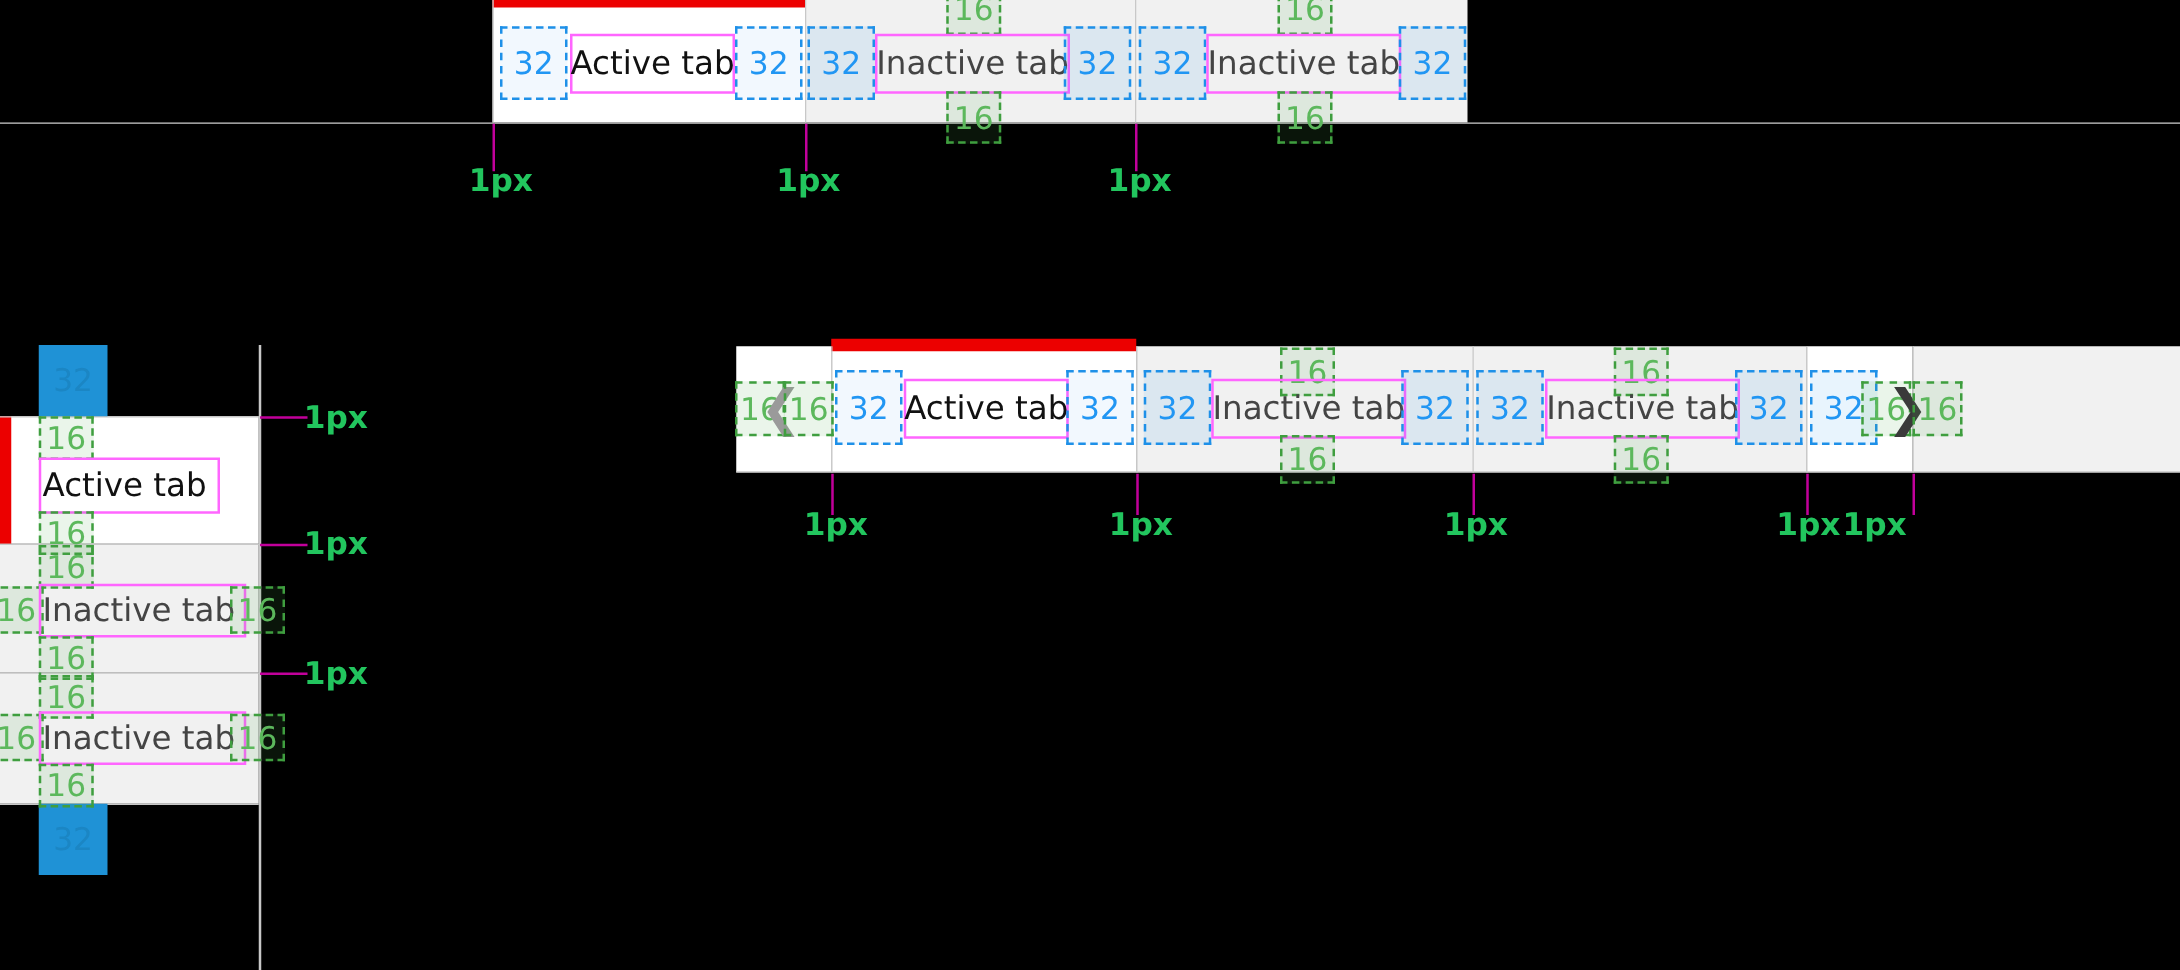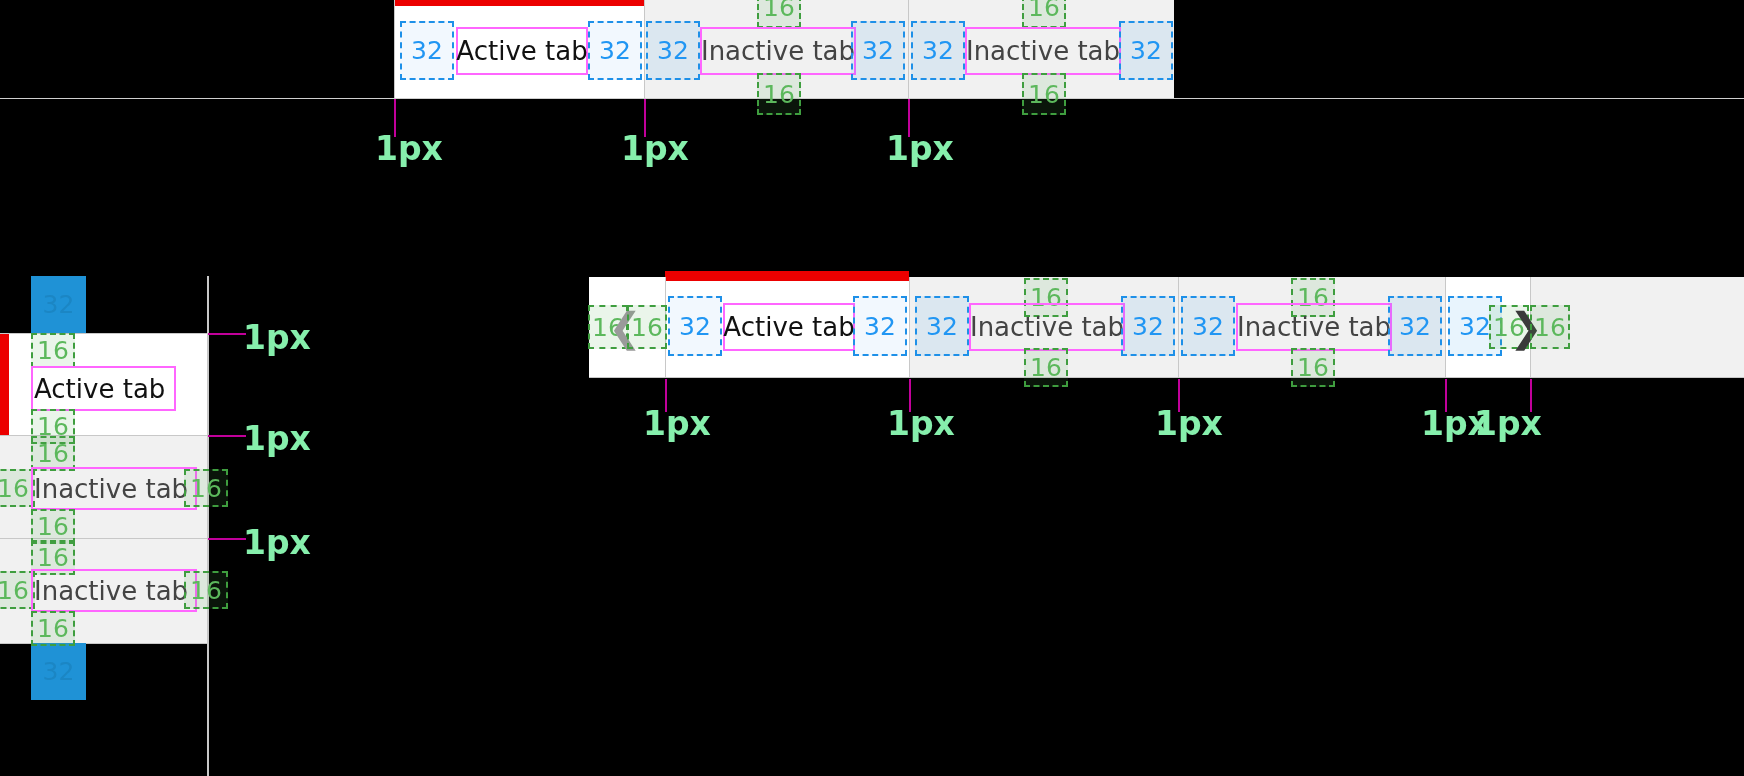--- a/index.html
+++ b/index.html
@@ -48,21 +48,21 @@
     border:2px dashed #3f9e3f;
     background:rgba(80,170,80,0.12);
     display:flex;align-items:center;justify-content:center;
     color:#5cb85c;font-size:25px;line-height:1;
   }
 
   
   .tick-v{position:absolute;background:#c2009b;width:2px;}
   .tick-h{position:absolute;background:#c2009b;height:2px;}
   .px-label{
-    position:absolute;color:#86efac;font-size:33px;line-height:1;
+    position:absolute;color:#22c55e;font-size:25px;line-height:1;
     font-family:"DejaVu Sans","Liberation Sans",sans-serif;
     white-space:nowrap;font-weight:600;
   }
 
   
   .hairline{position:absolute;background:#cfcfcf;height:1px;left:0;width:1744px;}
 
   
   .blueblock{
     position:absolute;background:#1f92d6;

